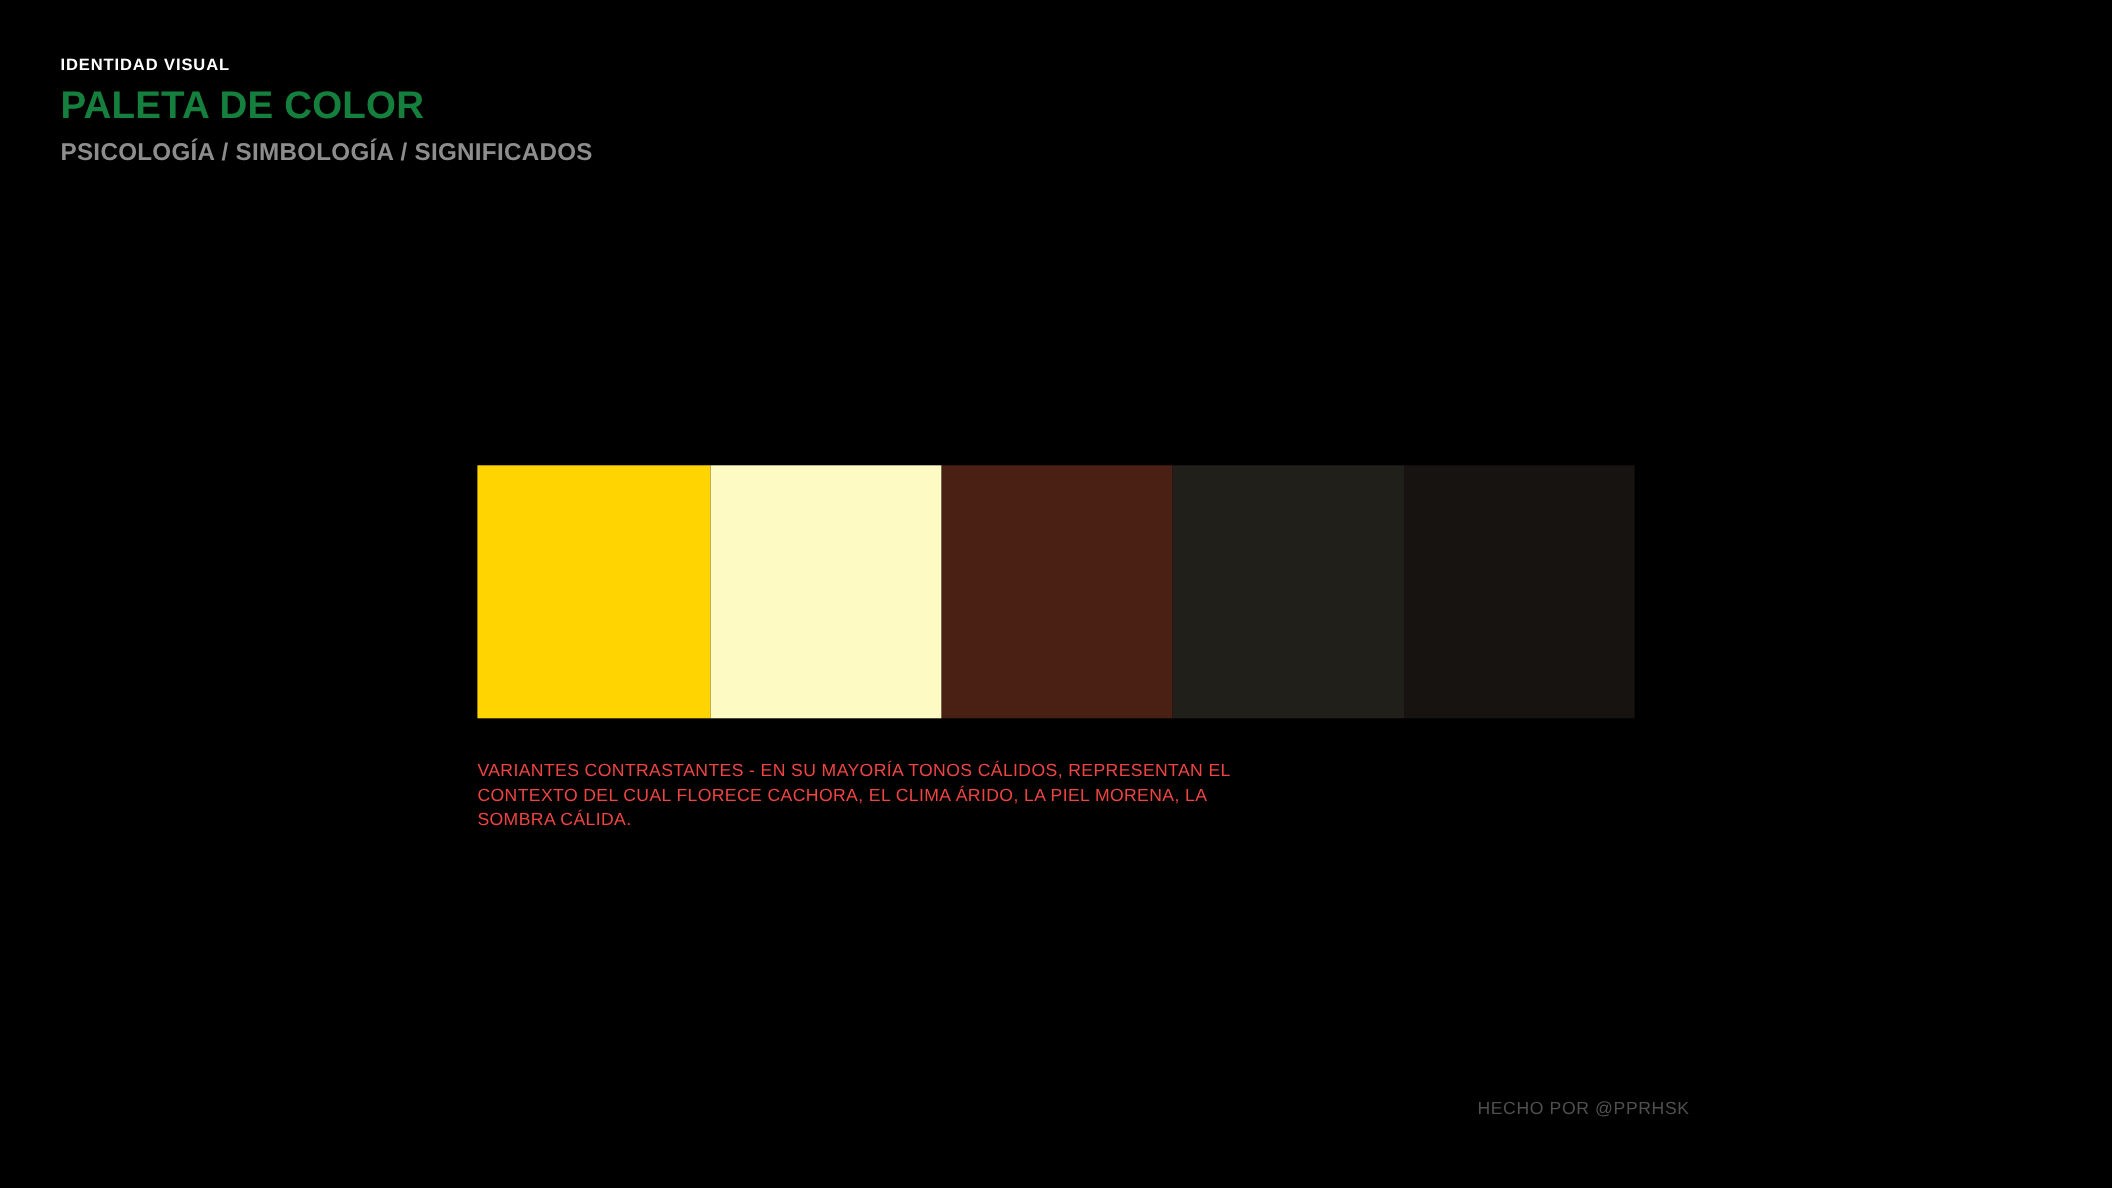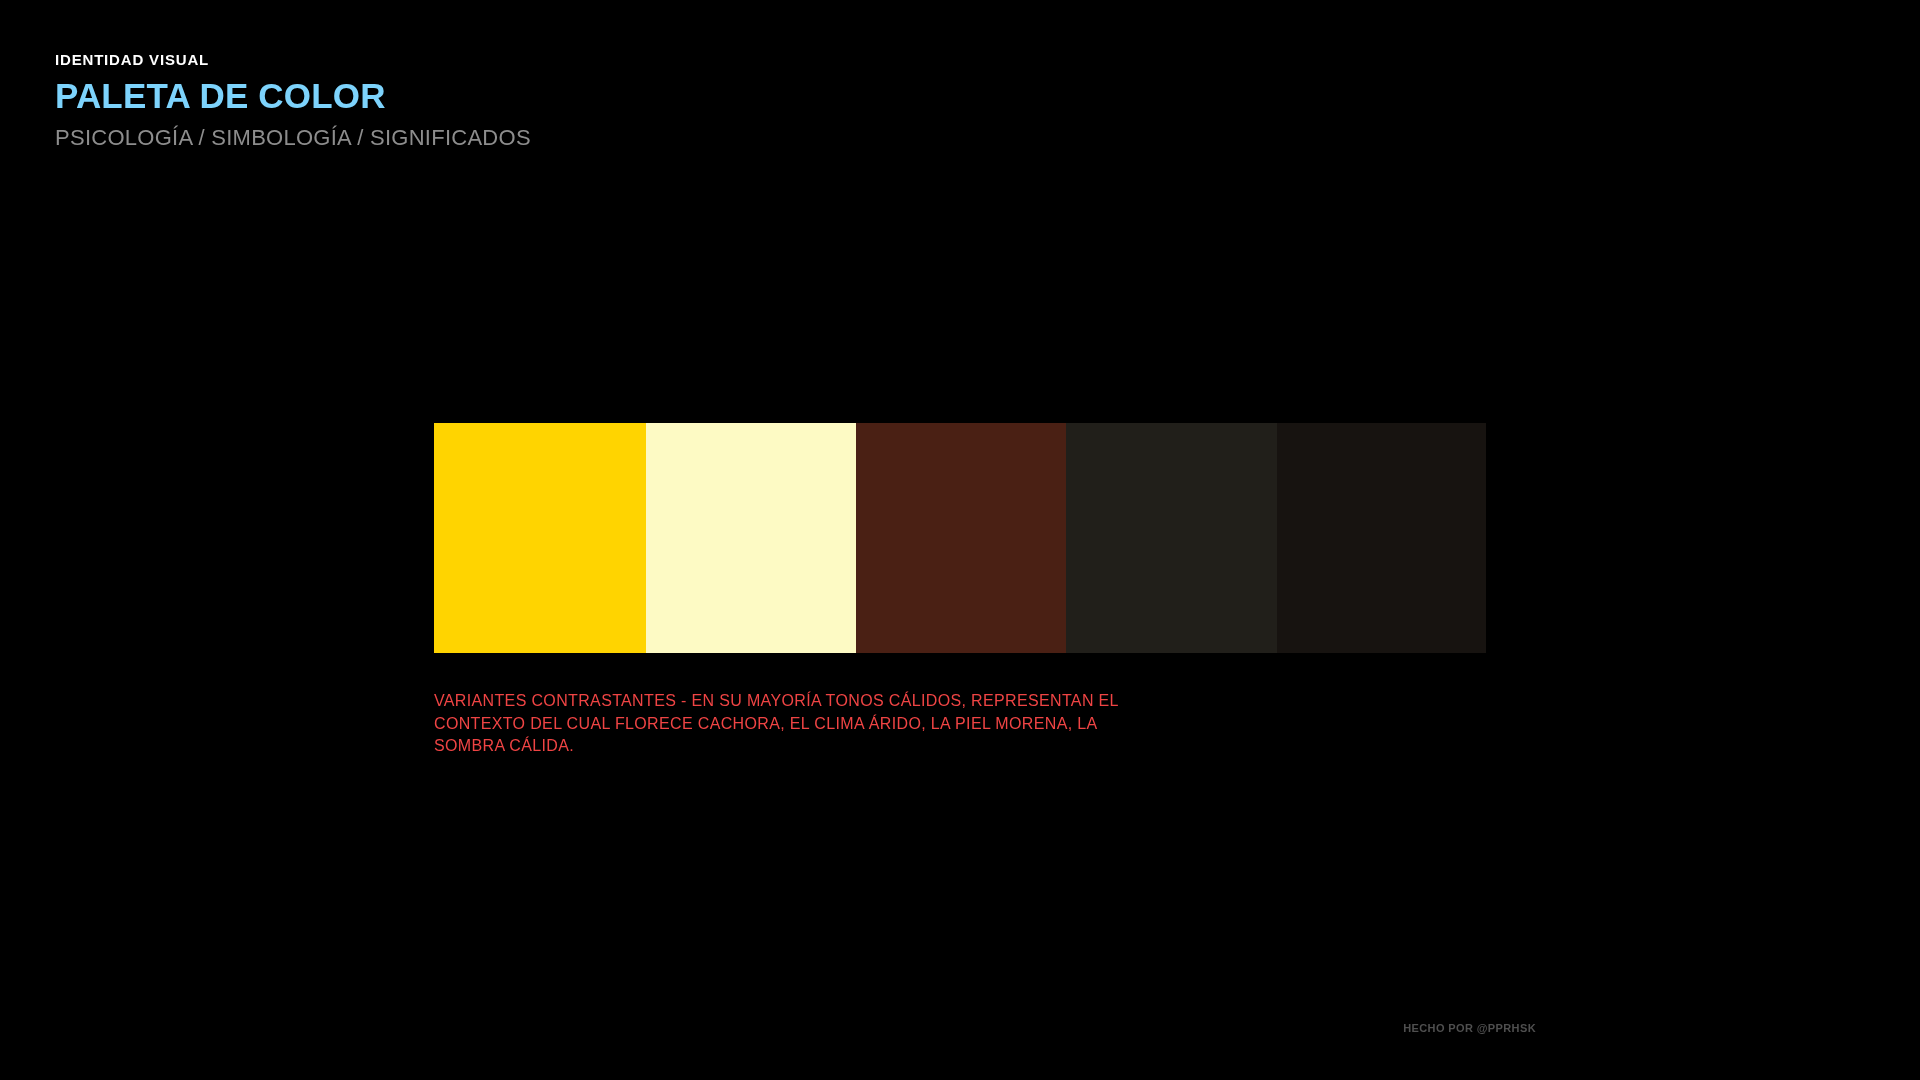--- a/index.html
+++ b/index.html
@@ -36,28 +36,28 @@
     letter-spacing: 0.055em;
     color: #ffffff;
     line-height: 1.1;
     margin: 0 0 9px 0;
     white-space: nowrap;
   }
   .title {
     font-size: 35px;
     font-weight: 700;
     letter-spacing: 0.005em;
-    color: #7dd3fc;
+    color: #15803d;
     line-height: 1.05;
     margin: 0 0 12px 0;
     white-space: nowrap;
   }
   .subtitle {
     font-size: 22px;
-    font-weight: 400;
+    font-weight: 700;
     letter-spacing: 0.012em;
     color: #8d8d8d;
     line-height: 1.1;
     margin: 0;
     white-space: nowrap;
   }
 
   
   .palette {
     position: absolute;
@@ -89,23 +89,23 @@
     letter-spacing: 0.022em;
     line-height: 1.42;
     color: #ef4444;
     margin: 0;
   }
 
   
   .footer {
     position: absolute;
     right: 56px;
-    bottom: 46px;
-    font-size: 11px;
-    font-weight: 700;
+    bottom: 62px;
+    font-size: 16px;
+    font-weight: 400;
     letter-spacing: 0.035em;
     color: #4f4f4f;
     white-space: nowrap;
   }
 </style>
 </head>
 <body>
 
 <div class="slide">
 

